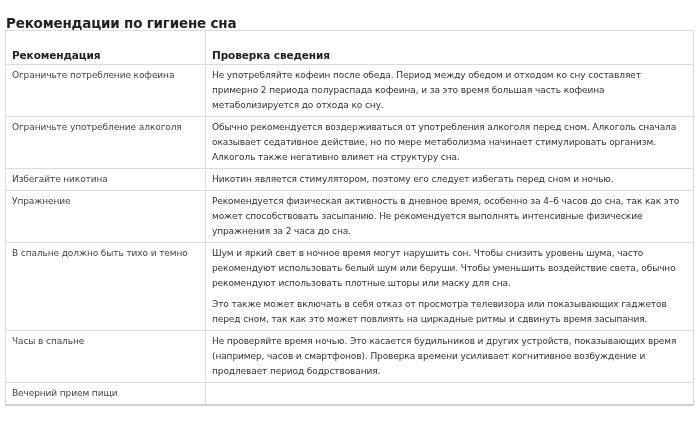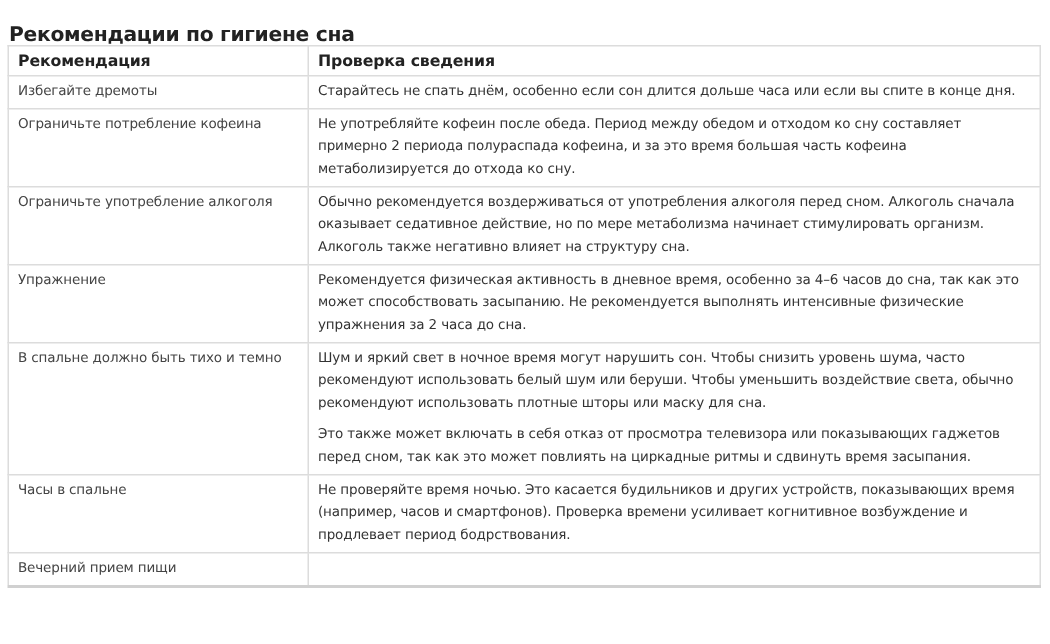--- a/index.html
+++ b/index.html
@@ -28,21 +28,21 @@
     text-align: left;
     padding: 3px 7px 3px 6px;
     font-size: 9px;
     line-height: 15px;
     letter-spacing: -0.1px;
   }
   th {
     font-size: 10.5px;
     font-weight: bold;
     color: #222;
-    padding: 3px 7px 2px 6px;
+    padding: 17px 7px 2px 6px;
     line-height: 14px;
     height: 14px;
     margin-left: 16px;
   }
   td p { margin: 0; }
   td p + p { margin-top: 6px; }
   td.rec { color: #444; }
   td.det { color: #333; }
 </style>
 </head>
@@ -56,35 +56,35 @@
       <col class="c2">
     </colgroup>
   <thead>
     <tr>
       <th>Рекомендация</th>
       <th>Проверка сведения</th>
     </tr>
   </thead>
   <tbody id="tbody">
       <tr>
-        <td class="rec">Избегайте дремоты</td>
-        <td class="det">
-          <p>Старайтесь не спать днём, особенно если сон длится дольше часа или если вы спите в конце дня.</p>
-        </td>
-      </tr>
-      <tr>
         <td class="rec">Ограничьте потребление кофеина</td>
         <td class="det">
           <p>Не употребляйте кофеин после обеда. Период между обедом и отходом ко сну составляет примерно 2 периода полураспада кофеина, и за это время большая часть кофеина метаболизируется до отхода ко сну.</p>
         </td>
       </tr>
       <tr>
         <td class="rec">Ограничьте употребление алкоголя</td>
         <td class="det">
           <p>Обычно рекомендуется воздерживаться от употребления алкоголя перед сном. Алкоголь сначала оказывает седативное действие, но по мере метаболизма начинает стимулировать организм. Алкоголь также негативно влияет на структуру сна.</p>
+        </td>
+      </tr>
+      <tr>
+        <td class="rec">Избегайте никотина</td>
+        <td class="det">
+          <p>Никотин является стимулятором, поэтому его следует избегать перед сном и ночью.</p>
         </td>
       </tr>
       <tr>
         <td class="rec">Упражнение</td>
         <td class="det">
           <p>Рекомендуется физическая активность в дневное время, особенно за 4–6 часов до сна, так как это может способствовать засыпанию. Не рекомендуется выполнять интенсивные физические упражнения за 2 часа до сна.</p>
         </td>
       </tr>
       <tr>
         <td class="rec">В спальне должно быть тихо и темно</td>

